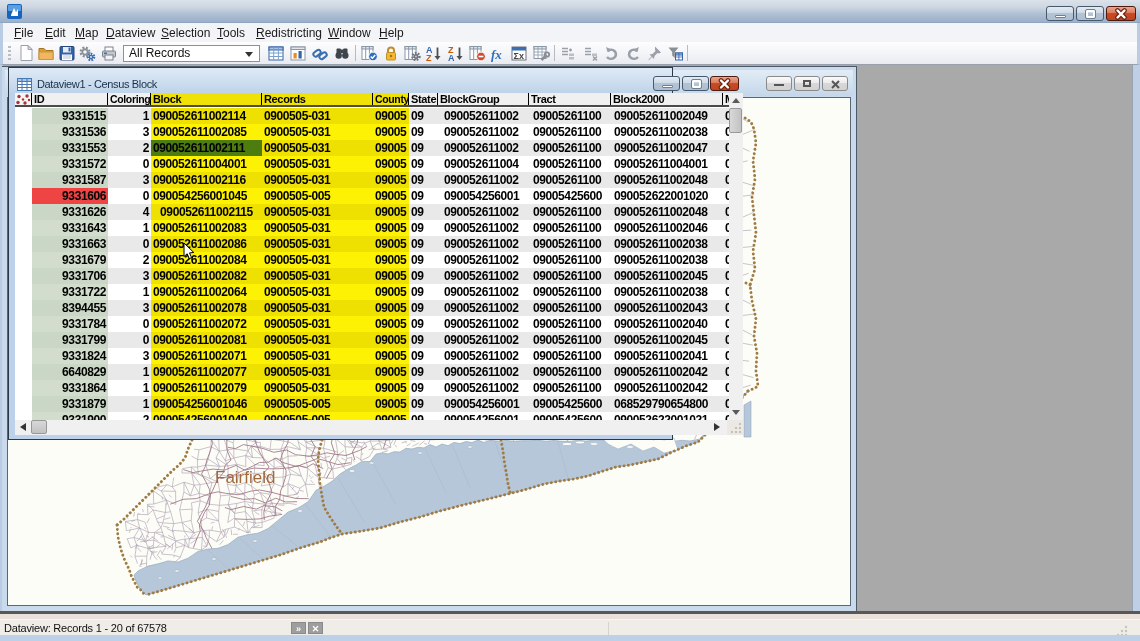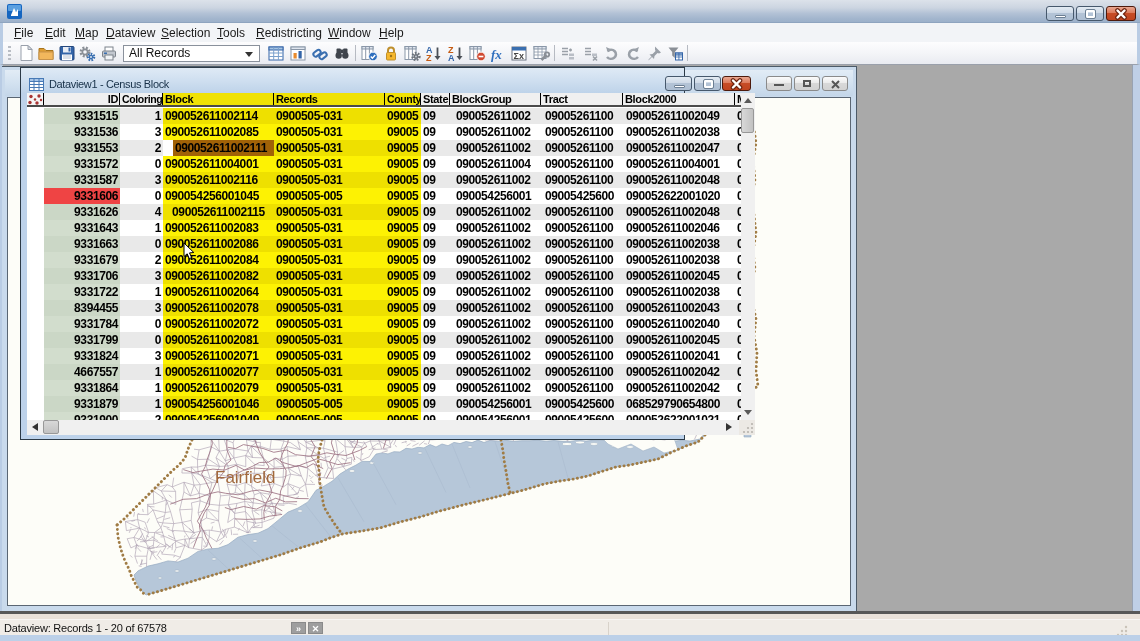--- a/index.html
+++ b/index.html
@@ -42,21 +42,21 @@
 
 
 #mapwin { left:2px; top:1px; width:855px; height:545px; background:#c9daec; border-top:1px solid #4c5a68; border-right:1px solid #4c5a68; }
 #mapwin .mtitle { position:absolute; left:3px; top:3px; right:3px; height:26px;
   background:linear-gradient(180deg,#e2ecf6 0%,#d3e2f0 50%,#c4d6e9 100%); }
 .graybtn { position:absolute; top:9px; width:26px; height:15px; border-radius:3px; border:1px solid #8a8a8a;
   background:linear-gradient(180deg,#fbfbfb 0%,#ebebeb 45%,#d8d8d8 50%,#d2d2d2 100%); }
 #mapclient { position:absolute; left:5px; top:30px; width:844px; height:509px; background:#fdfdf8; border:1px solid #5a6673; overflow:hidden; }
 
 
-#dvwin { left:20px; top:2px; width:665px; height:373px; background:#bdd2ea; border:1px solid #2c3a47; }
+#dvwin { left:8px; top:2px; width:665px; height:373px; background:#bdd2ea; border:1px solid #2c3a47; }
 #dvtitle { position:absolute; left:0px; top:0px; width:100%; height:25px;
   background:linear-gradient(180deg,#dfeaf5 0%,#cfdfF0 50%,#bed3e9 100%); }
 #dvtitle .dicon { position:absolute; left:8px; top:10px; }
 #dvtitle .dtext { position:absolute; left:28px; top:10px; font-size:11px; letter-spacing:-0.35px; color:#173048; }
 #dvmin { left:644px; top:8px; width:27px; } #dvmax { left:673px; top:8px; width:27px; }
 #dvclose { left:701px; top:8px; width:29px; background:linear-gradient(180deg,#e8a791 0%,#dd7b5b 45%,#c64c26 50%,#c0441f 100%); border-color:#4d1a0c; }
 #dvwin .winbtn { position:absolute; }
 
 #dvclient { position:absolute; left:6px; top:25px; width:728px; height:342px; background:#fff; overflow:hidden; }
 
@@ -337,21 +337,21 @@
       <div id="tbl">
           <div class="hdr">
             <div class="hc" style="left:0;width:17px;padding:0;border-right:1px solid #000;background:#f5f5f5"><svg width="16" height="13">
                 <circle cx="4" cy="3.5" r="1.7" fill="#a83434"></circle>
                 <circle cx="12" cy="3" r="1.7" fill="#a83434"></circle>
                 <circle cx="3" cy="9.5" r="1.7" fill="#a83434"></circle>
                 <circle cx="10" cy="10" r="1.7" fill="#a83434"></circle>
                 <circle cx="8" cy="6.5" r="1.2" fill="#a83434"></circle>
                 <circle cx="14" cy="7" r="1.2" fill="#a83434"></circle>
               </svg></div>
-            <div class="hc" style="left:17px;width:76px;text-align:right;">ID</div>
+            <div class="hc" style="left:17px;width:76px;text-align:left;">ID</div>
             <div class="hc" style="left:93px;width:43px;text-align:right;font-size:10.5px;">Coloring</div>
             <div class="hc" style="left:136px;width:111px;background:#f0e204;">Block</div>
             <div class="hc" style="left:247px;width:111px;background:#f0e204;">Records</div>
             <div class="hc" style="left:358px;width:36px;background:#f0e204;font-size:10.5px;">County</div>
             <div class="hc" style="left:394px;width:29px;">State</div>
             <div class="hc" style="left:423px;width:91px;">BlockGroup</div>
             <div class="hc" style="left:514px;width:82px;">Tract</div>
             <div class="hc" style="left:596px;width:112px;">Block2000</div>
             <div class="hc" style="left:708px;width:40px;">MCD</div>
           </div>
@@ -378,21 +378,21 @@
             <div class="c" style="left:394px;width:29px;background:#ffffff;">09</div>
             <div class="c" style="left:423px;width:91px;background:#ffffff;padding-left:6px;">090052611002</div>
             <div class="c" style="left:514px;width:82px;background:#ffffff;padding-left:4px;">09005261100</div>
             <div class="c" style="left:596px;width:112px;background:#ffffff;padding-left:3px;">090052611002038</div>
             <div class="c" style="left:708px;width:8px;background:#ffffff">0</div>
           </div>
           <div class="row" style="top:47px">
             <div class="c" style="left:0;width:17px;background:#fff"></div>
             <div class="c num" style="left:17px;width:76px;background:#cbd7c6;">9331553</div>
             <div class="c num" style="left:93px;width:43px;background:#e9e9e9;">2</div>
-            <div class="c" style="left:136px;width:111px;background:#a16207;margin-left:10px;">090052611002111</div>
+            <div class="c" style="left:136px;width:111px;background:#4d7c0f;">090052611002111</div>
             <div class="c" style="left:247px;width:111px;background:#eee000;">0900505-031</div>
             <div class="c" style="left:358px;width:36px;background:#eee000;">09005</div>
             <div class="c" style="left:394px;width:29px;background:#e9e9e9;">09</div>
             <div class="c" style="left:423px;width:91px;background:#e9e9e9;padding-left:6px;">090052611002</div>
             <div class="c" style="left:514px;width:82px;background:#e9e9e9;padding-left:4px;">09005261100</div>
             <div class="c" style="left:596px;width:112px;background:#e9e9e9;padding-left:3px;">090052611002047</div>
             <div class="c" style="left:708px;width:8px;background:#e9e9e9">0</div>
           </div>
           <div class="row" style="top:63px">
             <div class="c" style="left:0;width:17px;background:#fff"></div>
@@ -558,21 +558,21 @@
             <div class="c" style="left:247px;width:111px;background:#fdf203;">0900505-031</div>
             <div class="c" style="left:358px;width:36px;background:#fdf203;">09005</div>
             <div class="c" style="left:394px;width:29px;background:#ffffff;">09</div>
             <div class="c" style="left:423px;width:91px;background:#ffffff;padding-left:6px;">090052611002</div>
             <div class="c" style="left:514px;width:82px;background:#ffffff;padding-left:4px;">09005261100</div>
             <div class="c" style="left:596px;width:112px;background:#ffffff;padding-left:3px;">090052611002041</div>
             <div class="c" style="left:708px;width:8px;background:#ffffff">0</div>
           </div>
           <div class="row" style="top:271px">
             <div class="c" style="left:0;width:17px;background:#fff"></div>
-            <div class="c num" style="left:17px;width:76px;background:#cbd7c6;">4667557</div>
+            <div class="c num" style="left:17px;width:76px;background:#cbd7c6;">6640829</div>
             <div class="c num" style="left:93px;width:43px;background:#e9e9e9;">1</div>
             <div class="c" style="left:136px;width:111px;background:#eee000;">090052611002077</div>
             <div class="c" style="left:247px;width:111px;background:#eee000;">0900505-031</div>
             <div class="c" style="left:358px;width:36px;background:#eee000;">09005</div>
             <div class="c" style="left:394px;width:29px;background:#e9e9e9;">09</div>
             <div class="c" style="left:423px;width:91px;background:#e9e9e9;padding-left:6px;">090052611002</div>
             <div class="c" style="left:514px;width:82px;background:#e9e9e9;padding-left:4px;">09005261100</div>
             <div class="c" style="left:596px;width:112px;background:#e9e9e9;padding-left:3px;">090052611002042</div>
             <div class="c" style="left:708px;width:8px;background:#e9e9e9">0</div>
           </div>

